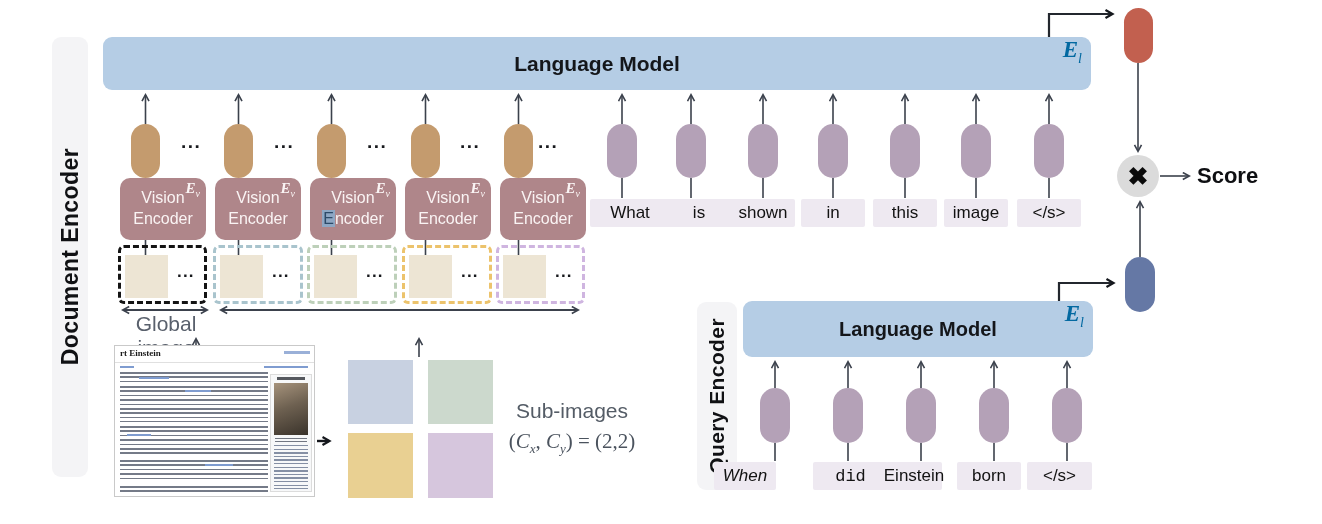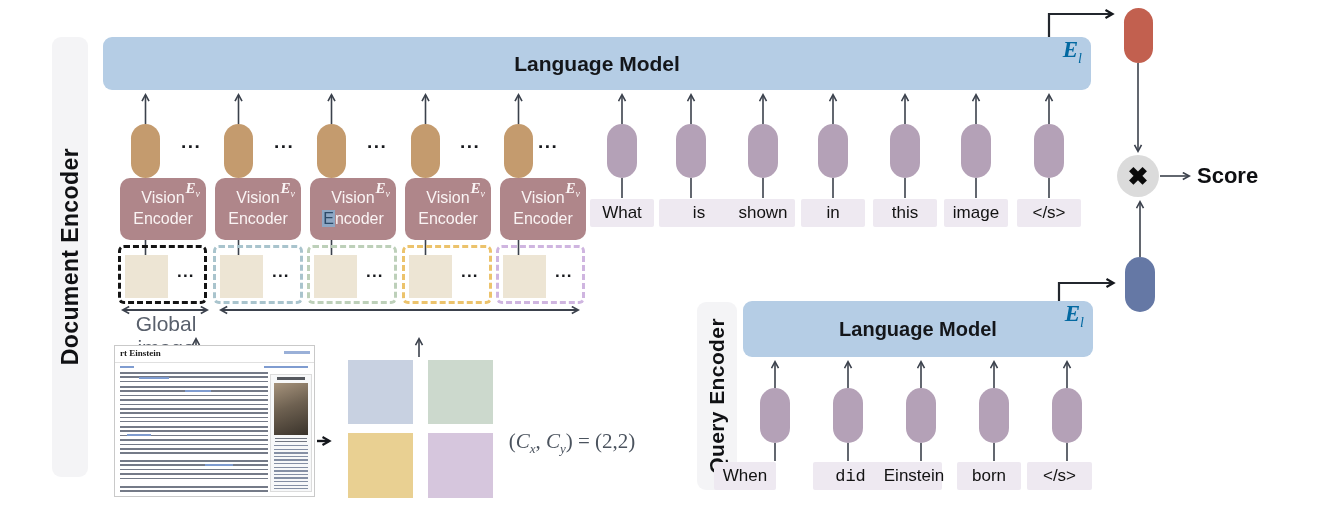--- a/index.html
+++ b/index.html
@@ -205,21 +205,21 @@
     <span class="pdots" style="left:555px;">...</span>
 
     <div class="pill purp" style="left:607px;"></div>
     <div class="pill purp" style="left:676px;"></div>
     <div class="pill purp" style="left:748px;"></div>
     <div class="pill purp" style="left:818px;"></div>
     <div class="pill purp" style="left:890px;"></div>
     <div class="pill purp" style="left:961px;"></div>
     <div class="pill purp" style="left:1034px;"></div>
 
-    <div class="tok" style="left:590px;top:199px;width:64px;">What</div>
+    <div class="tok" style="left:590px;top:199px;width:64px;padding-left:8px;">What</div>
     <div class="tok" style="left:659px;top:199px;width:80px;">is</div>
     <div class="tok" style="left:731px;top:199px;width:64px;">shown</div>
     <div class="tok" style="left:801px;top:199px;width:64px;">in</div>
     <div class="tok" style="left:873px;top:199px;width:64px;">this</div>
     <div class="tok" style="left:944px;top:199px;width:64px;">image</div>
     <div class="tok" style="left:1017px;top:199px;width:64px;">&lt;/s&gt;</div>
 
     <div class="pill red"></div>
     <div class="pill blue"></div>
     <div class="xcircle">✖</div>
@@ -247,37 +247,38 @@
         <div class="portrait"></div>
         <span class="icap"></span>
         <div class="irows"></div>
       </div>
     </div>
 
     <div class="sqr" style="left:348px;top:360px;width:65px;height:64px;background:#c8d1e1;"></div>
     <div class="sqr" style="left:428px;top:360px;width:65px;height:64px;background:#ccd9cd;"></div>
     <div class="sqr" style="left:348px;top:433px;width:65px;height:65px;background:#e9d092;"></div>
     <div class="sqr" style="left:428px;top:433px;width:65px;height:65px;background:#d6c6dd;"></div>
+    <div class="subimg-lbl">Sub-images</div>
     <div class="frm"><span>(</span><i>C</i><sub><i>x</i></sub><span>, </span><i>C</i><sub><i>y</i></sub><span>) = (2,2)</span></div>
 
     <div class="sidebar" style="left:697px;top:302px;width:40px;height:188px;">
       <span class="vtext" style="font-size:21px;">Query Encoder</span>
     </div>
 
     <div class="lmbar" style="left:743px;top:301px;width:350px;height:56px;font-size:20px;">
       <span>Language Model</span>
       <span class="el-sym"><i>E</i><sub>l</sub></span>
     </div>
 
     <div class="pill qpurp" style="left:760px;"></div>
     <div class="pill qpurp" style="left:833px;"></div>
     <div class="pill qpurp" style="left:906px;"></div>
     <div class="pill qpurp" style="left:979px;"></div>
     <div class="pill qpurp" style="left:1052px;"></div>
 
-    <div class="tok" style="left:714px;top:462px;width:62px;">When</div>
+    <div class="tok" style="left:714px;top:462px;width:62px;font-style:italic;">When</div>
     <div class="tok" style="left:813px;top:462px;width:75px;font-family:Liberation Mono, monospace;">did</div>
     <div class="tok" style="left:886px;top:462px;width:56px;text-align:right;">Einstein</div>
     <div class="tok" style="left:957px;top:462px;width:64px;">born</div>
     <div class="tok" style="left:1027px;top:462px;width:65px;">&lt;/s&gt;</div>
 
   </div>
 </div>
 
 </body></html>

